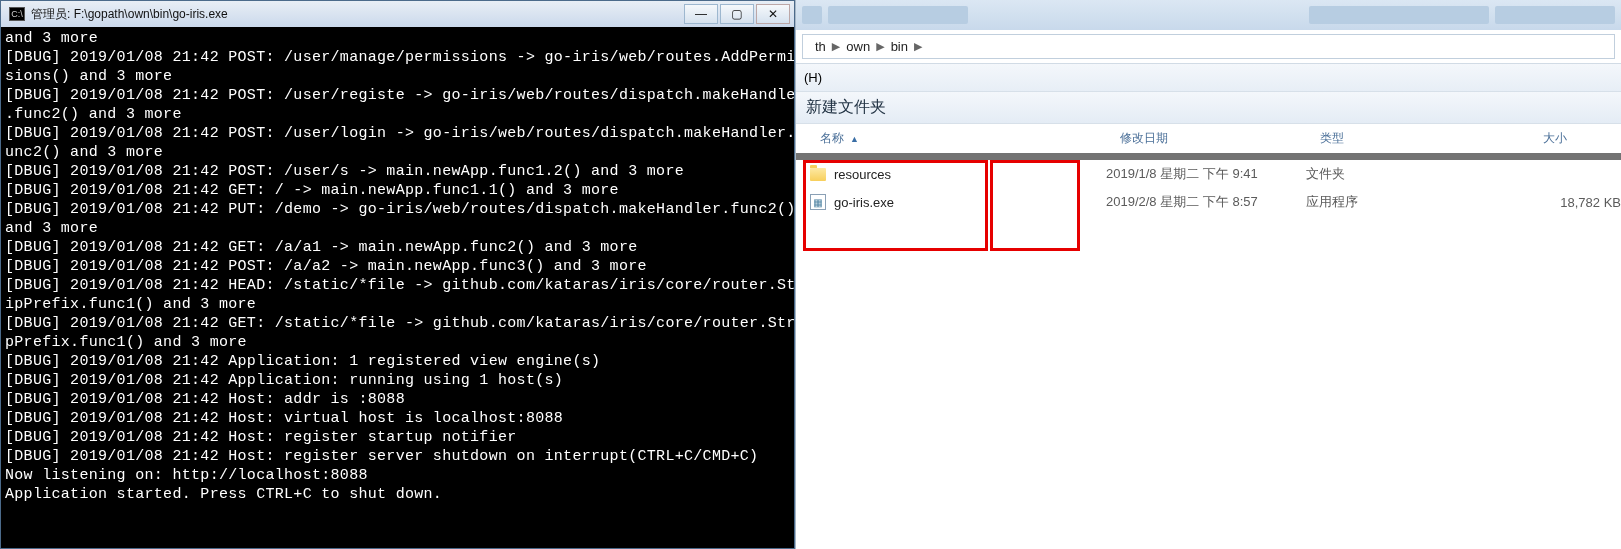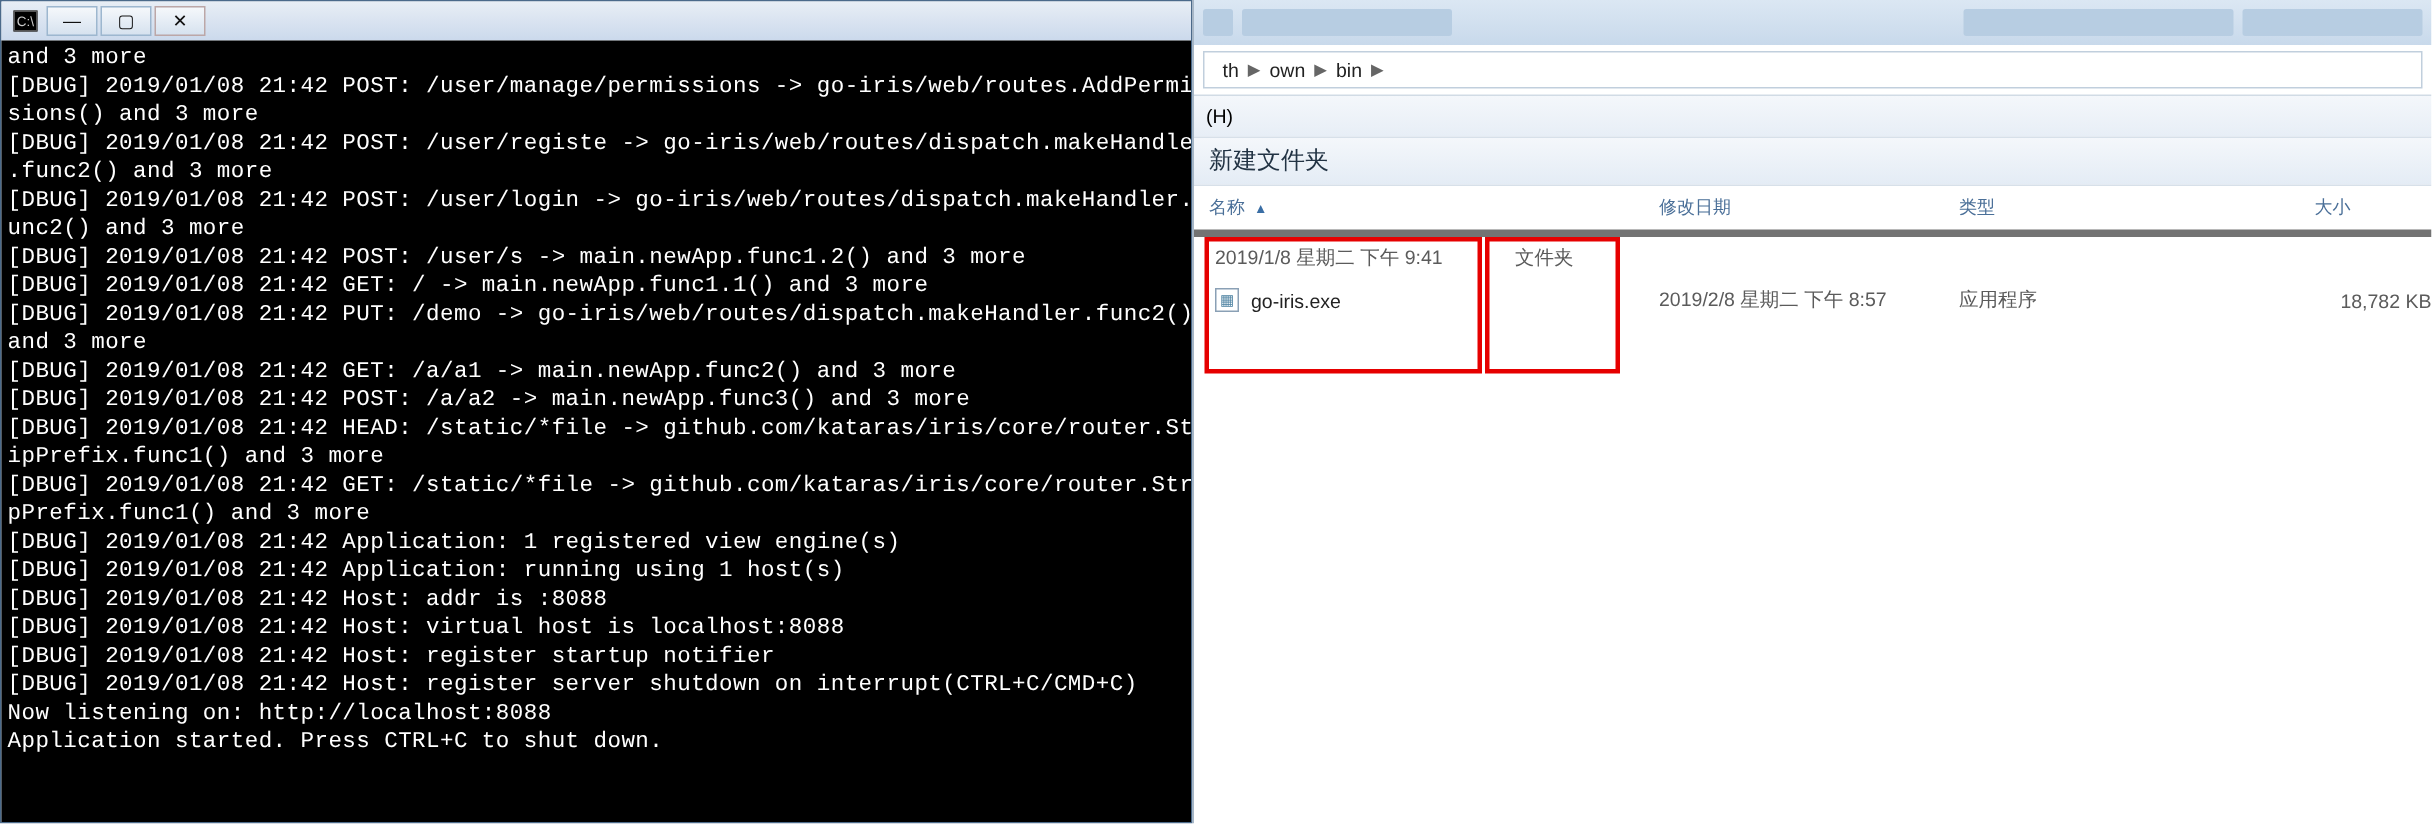--- a/index.html
+++ b/index.html
@@ -19,21 +19,21 @@
     
     .explorer { flex: 1; display: flex; flex-direction: column; border-left: 1px solid #a7b7c7; }
     .exp-top { height: 30px; background: linear-gradient(#dbe7f3,#c8d9eb); display: flex; align-items: center; padding: 0 6px; gap: 6px; }
     .top-blur-item { background: #b7cde2; height: 18px; border-radius: 2px; }
     .bc-bar { height: 34px; display: flex; align-items: stretch; background: #fff; border-bottom: 1px solid #d1dbe5; }
     .breadcrumb { flex: 1; display: flex; align-items: center; padding: 0 6px; font-size: 13px; color: #222; border: 1px solid #c1cfdd; margin: 4px 6px 4px 6px; background: #fff; }
     .bc-seg { padding: 0 6px; }
     .bc-arrow { color: #666; font-size: 11px; }
     .menubar { height: 28px; display: flex; align-items: center; padding: 0 8px; font-size: 13px; background: linear-gradient(#f4f7fb,#e7eef6); border-bottom: 1px solid #d7e0e9; }
     .toolbar { height: 32px; display: flex; align-items: center; padding: 0 10px; font-size: 16px; background: linear-gradient(#f4f7fb,#e4ecf5); border-bottom: 1px solid #d7e0e9; color: #234; }
-    .explorer-cols { display: flex; padding: 6px 0 6px 10px; font-size: 12px; color: #4a6f98; border-bottom: 5px solid #737373; }
+    .explorer-cols { display: flex; padding: 6px 0 6px 24px; font-size: 12px; color: #4a6f98; border-bottom: 7px solid #737373; }
     .col-name { width: 300px; display: flex; align-items: center; gap: 6px; }
     .col-date { width: 200px; }
     .col-type { width: 110px; }
     .col-size { flex: 1; text-align: right; padding-right: 54px; }
     .sort-arrow { font-size: 9px; color: #3a6ea5; }
     .file-area { flex: 1; position: relative; background: #fff; }
     .file-row { display: flex; align-items: center; height: 28px; padding: 0 0 0 14px; font-size: 13px; color: #222; }
     .fname { width: 296px; display: flex; align-items: center; gap: 8px; }
     .fdate { width: 200px; color: #5b5b5b; }
     .ftype { width: 110px; color: #5b5b5b; }
@@ -47,20 +47,21 @@
     .hl2 { left: 194px; top: 0px; width: 90px; height: 91px; }
   </style>
 </head>
 <body>
 
 <div class="main-layout">
 
   <div class="cmd-window">
     <div class="cmd-titlebar">
       <span class="cmd-icon">C:\</span>
+      <span class="cmd-title">管理员: F:\gopath\own\bin\go-iris.exe</span>
       <div class="win-ctrls">
         <div class="win-btn">—</div>
         <div class="win-btn">▢</div>
         <div class="win-btn close">✕</div>
       </div>
     </div>
     <div class="cmd-body" id="cmd-body">and 3 more
 [DBUG] 2019/01/08 21:42 POST: /user/manage/permissions -&gt; go-iris/web/routes.AddPermis
 sions() and 3 more
 [DBUG] 2019/01/08 21:42 POST: /user/registe -&gt; go-iris/web/routes/dispatch.makeHandler
@@ -116,20 +117,24 @@
           <span class="sort-arrow">▲</span>
         </div>
       <div class="col-date">修改日期</div>
       <div class="col-type">类型</div>
       <div class="col-size">大小</div>
     </div>
     <div class="file-area" id="file-area">
       <div class="hilite hl1"></div>
       <div class="hilite hl2"></div>
     <div class="file-row">
+          <div class="fname">
+            <span class="folder-icon"></span>
+            <span>resources</span>
+          </div>
           <div class="fdate">2019/1/8 星期二 下午 9:41</div>
           <div class="ftype">文件夹</div>
           <div class="fsize"></div>
         </div>
         <div class="file-row">
           <div class="fname">
             <span class="exe-icon"></span>
             <span>go-iris.exe</span>
           </div>
           <div class="fdate">2019/2/8 星期二 下午 8:57</div>

